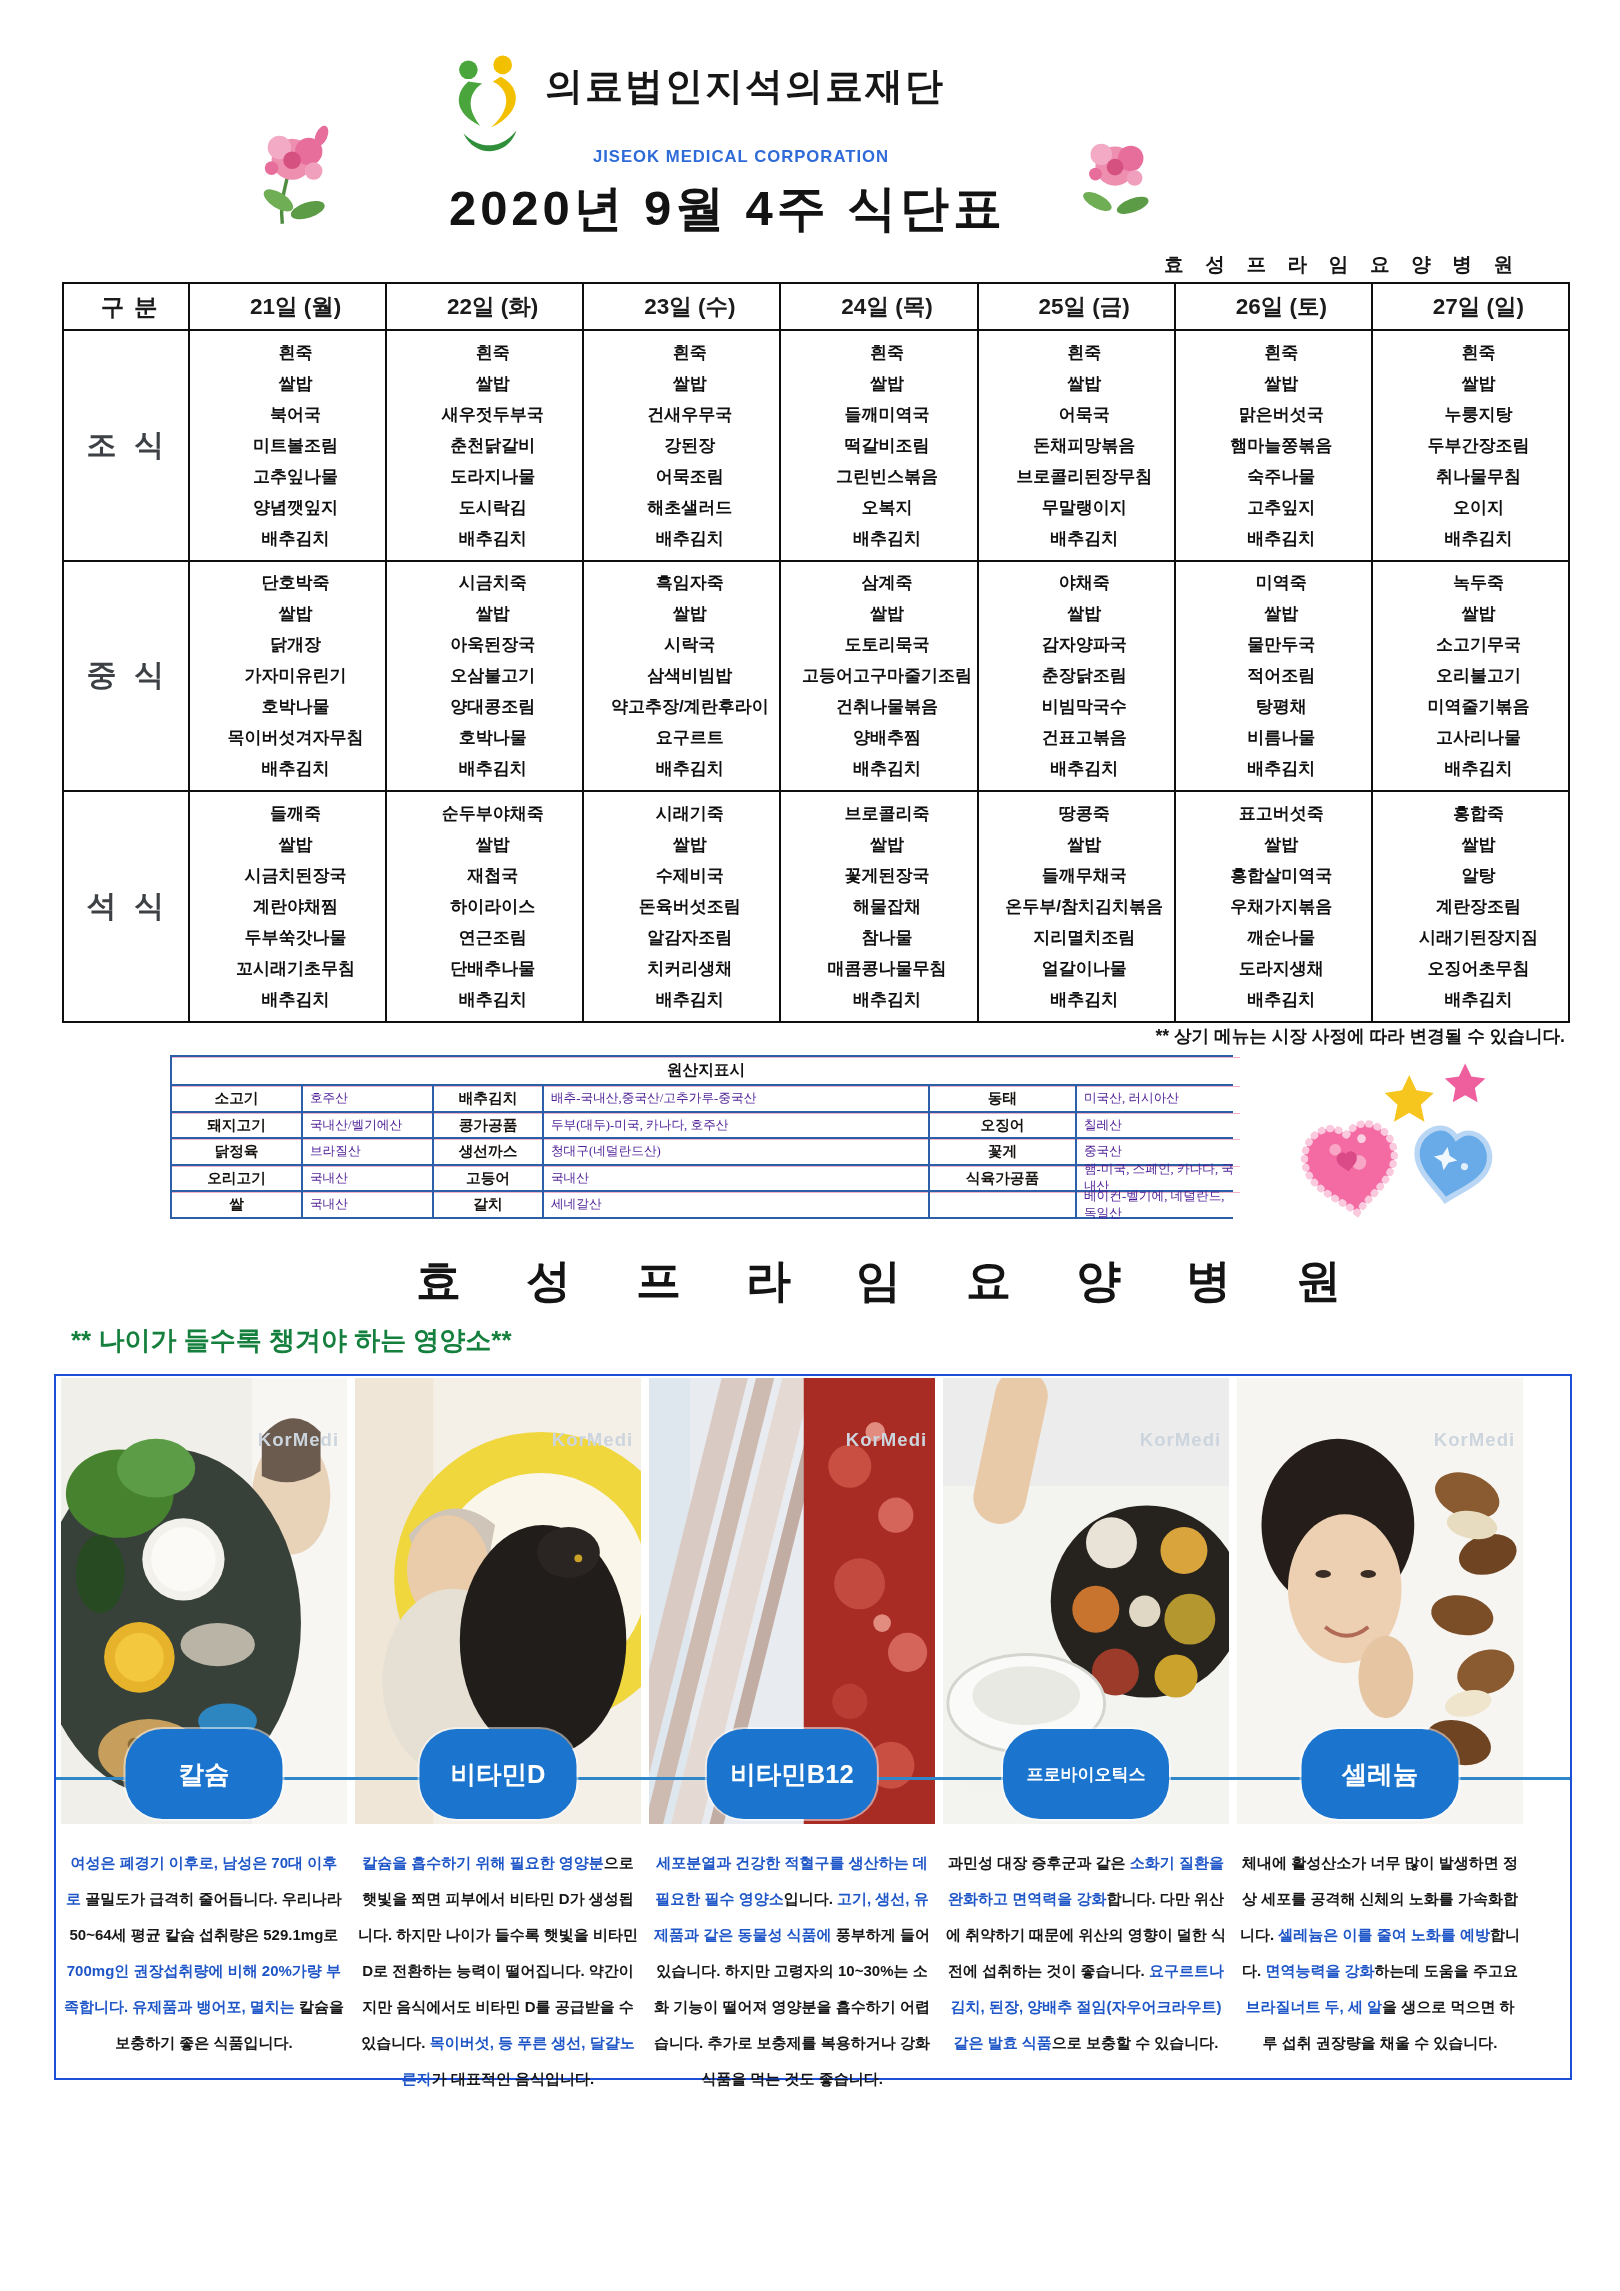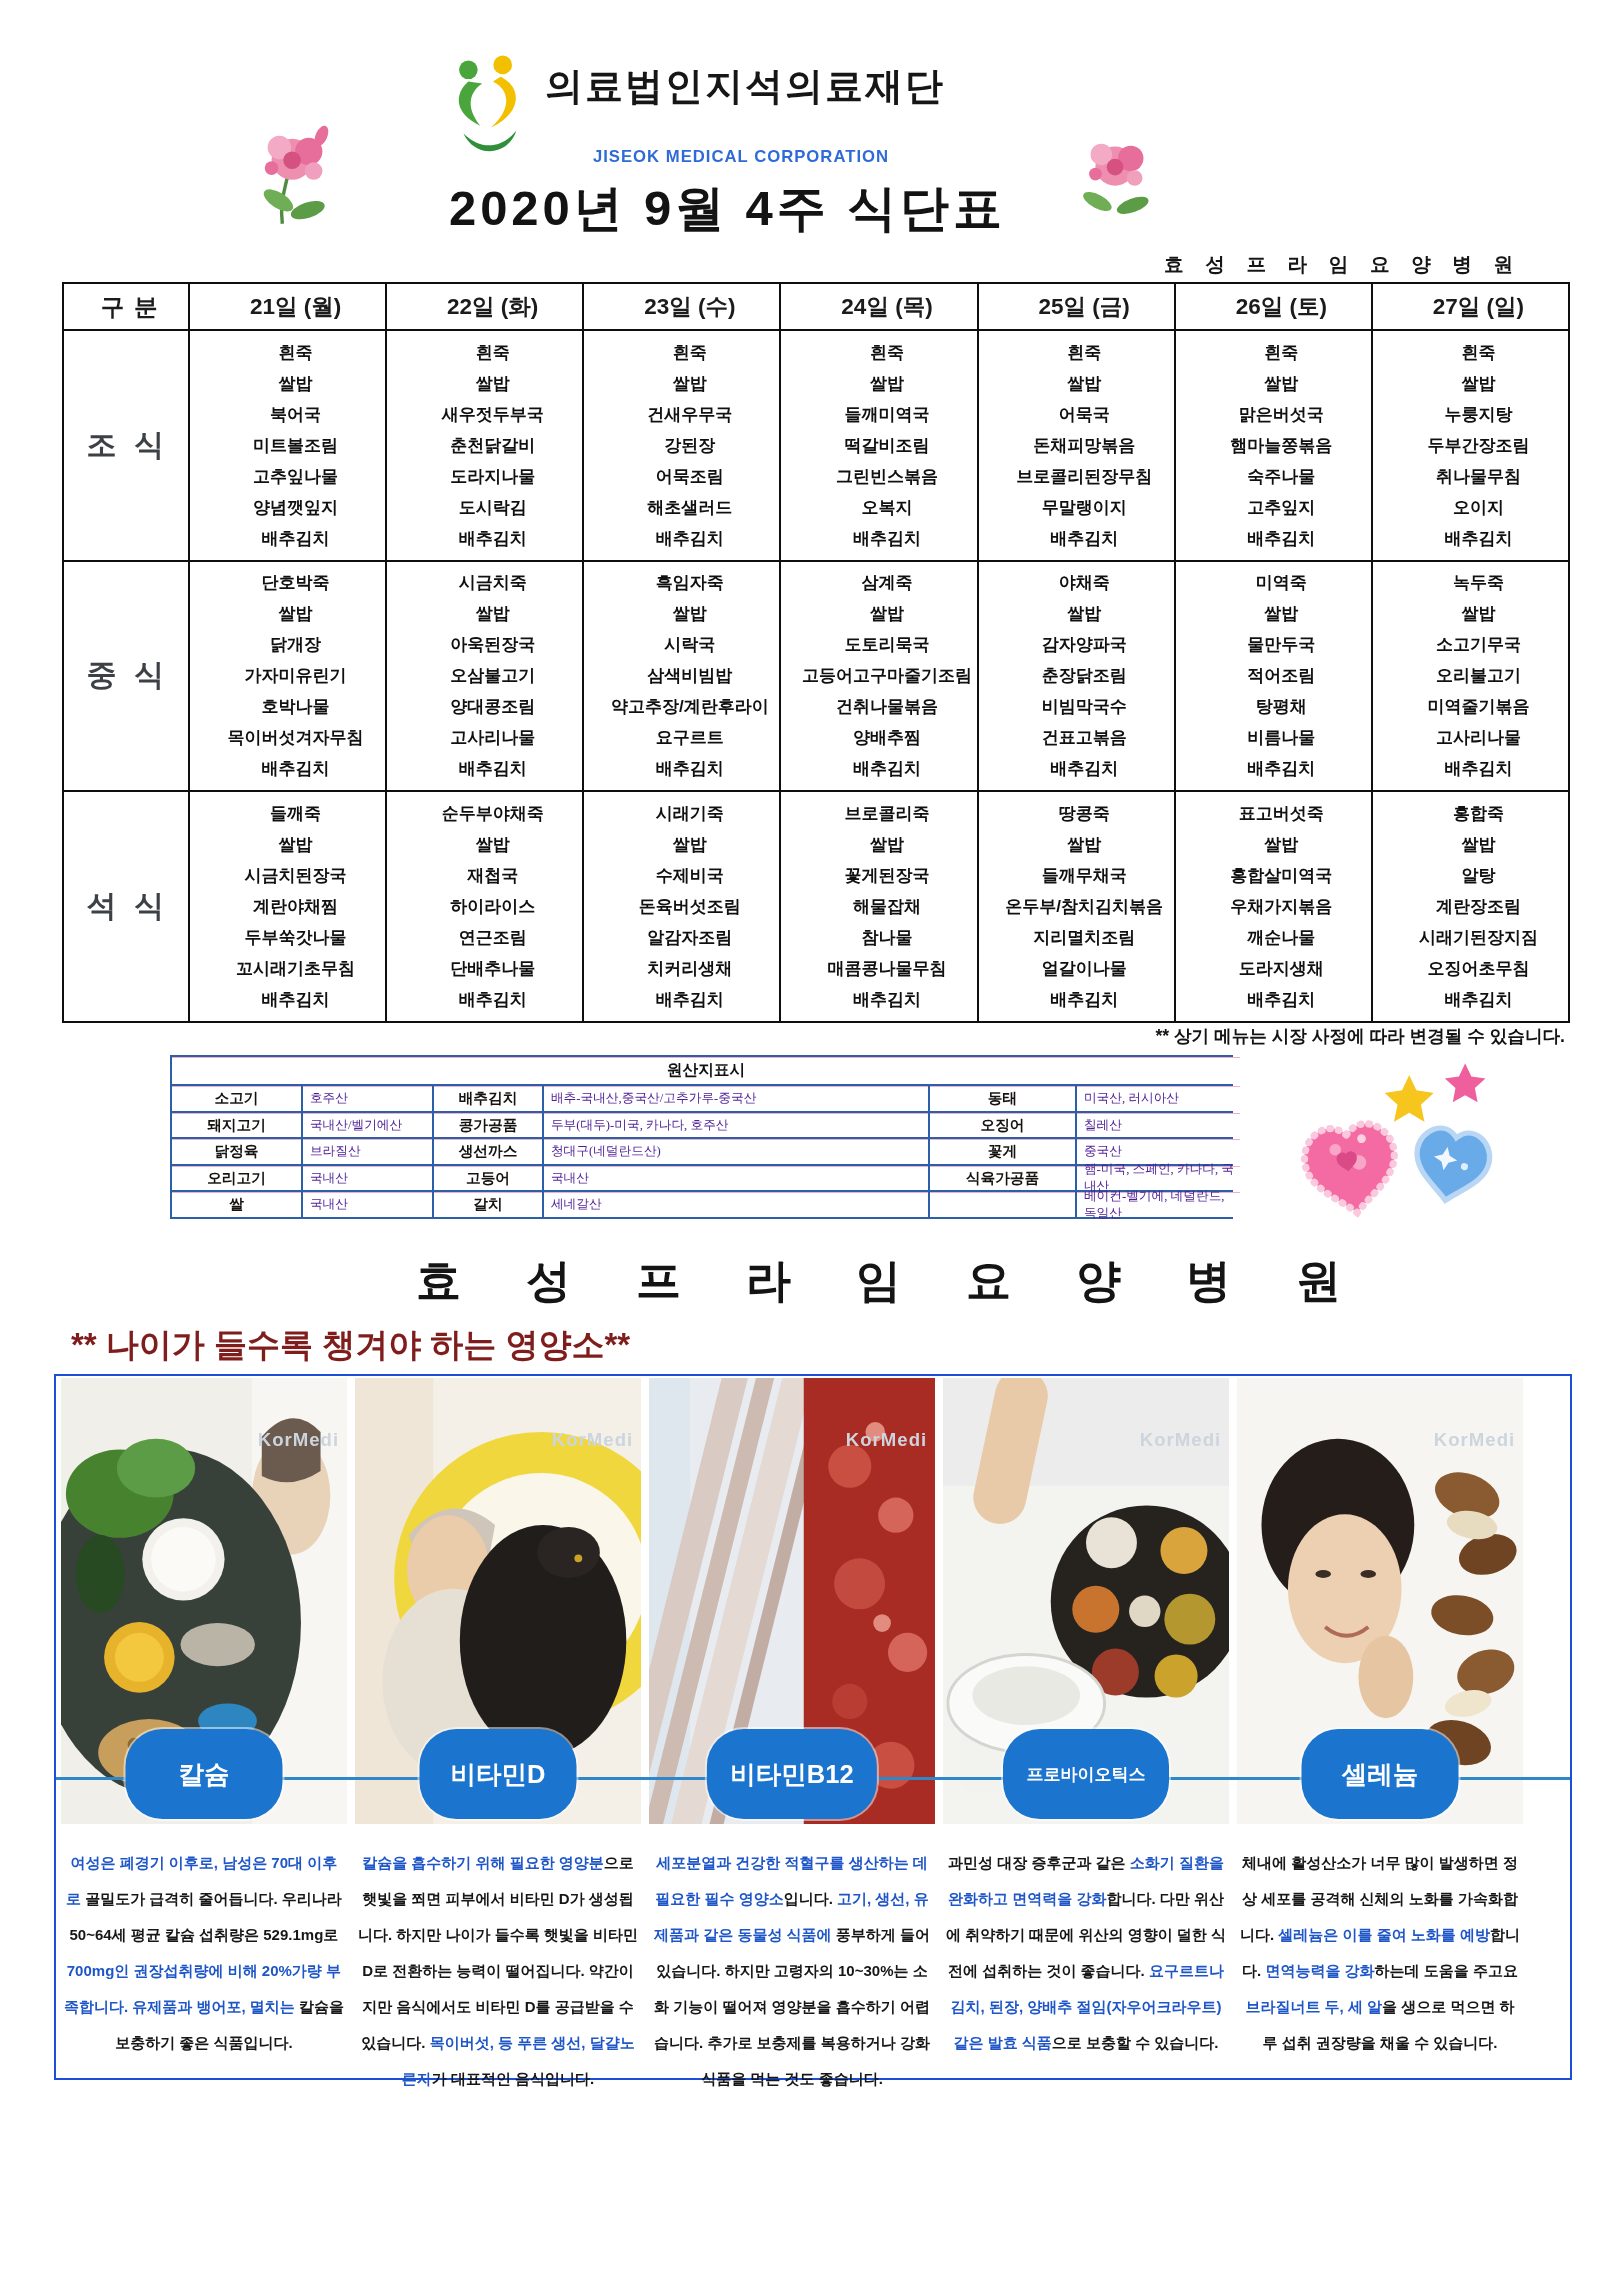--- a/index.html
+++ b/index.html
@@ -43,21 +43,21 @@
   .origin-table>div{background:#fff;box-shadow:inset 0 1px 0 rgba(214,60,120,.4);}
   .ot-title{grid-column:1/-1;display:flex;align-items:center;justify-content:center;
             font-size:15.7px;font-weight:700;color:#101010;}
   .ot-label{display:flex;align-items:center;justify-content:center;font-size:14.7px;font-weight:600;color:#15120f;}
   .ot-value{display:flex;align-items:center;padding-left:6.9px;font-size:12.7px;color:#4c1d95;}
   .hearts{position:absolute;left:1262px;top:1059px;}
 
   
   .hospital-big{position:absolute;left:416px;top:1251px;font-size:45px;font-weight:800;
                 letter-spacing:65px;white-space:nowrap;color:#141414;}
-  .nutri-heading{position:absolute;left:71px;top:1323px;font-size:33px;font-weight:800;color:#7f1d1d;}
+  .nutri-heading{position:absolute;left:71px;top:1323px;font-size:26px;font-weight:800;color:#15803d;}
 
   
   .nutri-box{position:absolute;left:54px;top:1374px;width:1514px;height:702px;border:2px solid #1d4ed8;background:#fff;}
   .nutri-line{position:absolute;left:0;top:401px;width:100%;height:2.9px;background:#2f86c8;z-index:2;}
   .card{position:absolute;top:2px;width:286px;height:696px;}
   .card.c0{left:4.9px}.card.c1{left:299px}.card.c2{left:593px}.card.c3{left:887px}.card.c4{left:1181px}
   .photo{position:relative;width:286px;height:446px;overflow:hidden;background:#f4f2ee;}
   .photo svg{display:block;width:286px;height:446px;}
   .wm{position:absolute;top:51px;right:7.8px;font-size:18.6px;font-weight:700;color:#ccd5dd;letter-spacing:1px;}
   .pill{position:absolute;top:351px;left:50%;transform:translateX(-50%);height:90px;min-width:110px;
@@ -183,21 +183,21 @@
 닭개장
 가자미유린기
 호박나물
 목이버섯겨자무침
 배추김치</div>
     <div class="mt-cell">시금치죽
 쌀밥
 아욱된장국
 오삼불고기
 양대콩조림
-고사리나물
+호박나물
 배추김치</div>
     <div class="mt-cell">흑임자죽
 쌀밥
 시락국
 삼색비빔밥
 약고추장/계란후라이
 요구르트
 배추김치</div>
     <div class="mt-cell">삼계죽
 쌀밥

